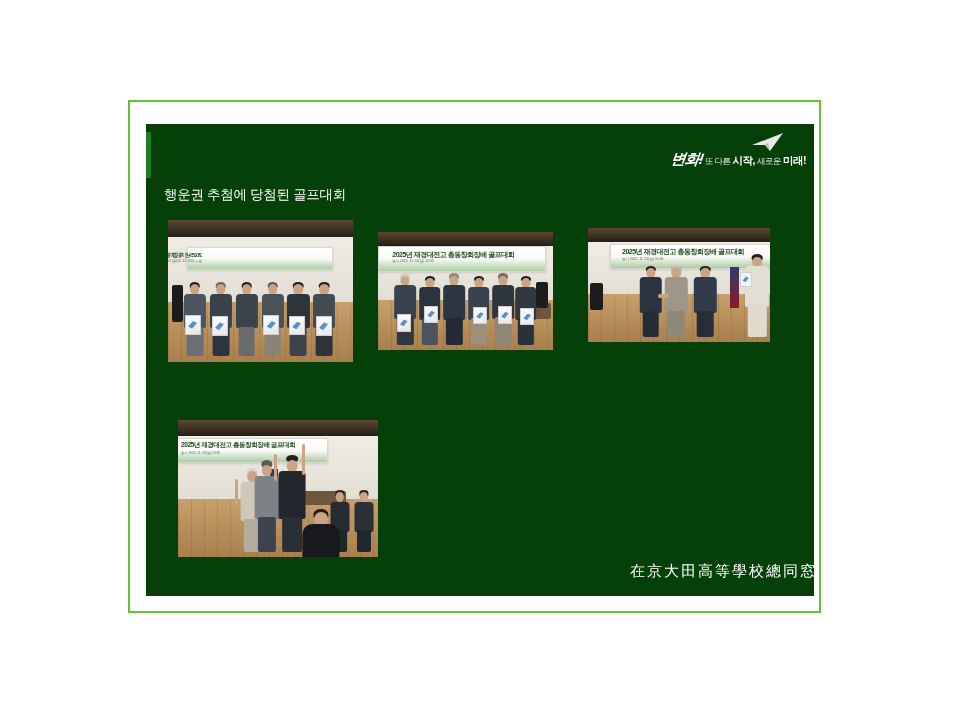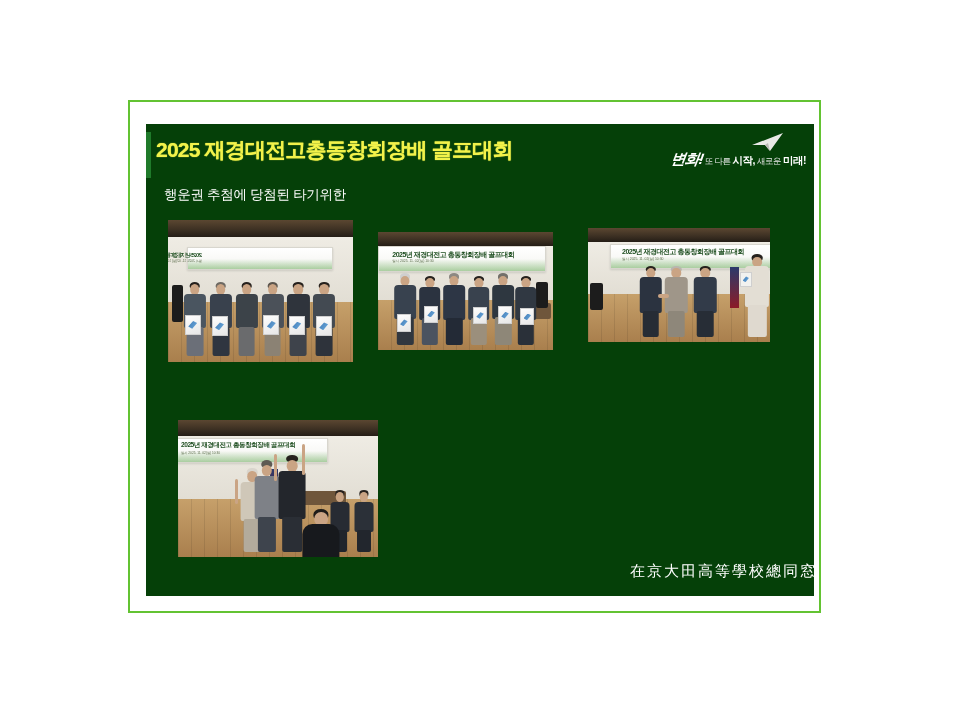--- a/index.html
+++ b/index.html
@@ -210,38 +210,37 @@
 <body>
 
 <div class="stage">
 
   <div class="slide-frame"></div>
 
   <div class="slide-panel">
 
     <div class="title-row">
       <div class="title-accent"></div>
-      <div class="slide-title">2025 재경대전고총동창회장배 골프대회</div>
 
       <div class="brand">
         <svg class="brand-plane" viewBox="0 0 34 20">
           <polygon points="2,13 33,1 20,19 15,13" fill="#e9e9e6"></polygon>
           <polygon points="15,13 20,19 18,11" fill="#b9b9b4"></polygon>
         </svg>
         <div class="brand-line">
           <span class="brand-word">변화!</span>
           <span class="brand-sub">또 다른</span>
           <span class="brand-sub2">시작,</span>
           <span class="brand-sub">새로운</span>
           <span class="brand-sub2">미래!</span>
         </div>
       </div>
     </div>
 
-    <div class="caption caption-top">행운권 추첨에 당첨된 타기위한</div>
+    <div class="caption caption-top">행운권 추첨에 당첨된 골프대회</div>
 
     <div class="photo" style="left:22px;top:96px;width:185px;height:142px;">
       <div class="photo-inner">
         <div class="room"></div>
         <div class="ceiling"></div>
         <div class="ceiling-light" style="left:14%;"></div>
         <div class="ceiling-light" style="left:52%;"></div>
         <div class="wall"></div>
         <div class="floor"></div>
         <div class="banner" style="left:10%;top:19%;width:78%;height:15%;">

